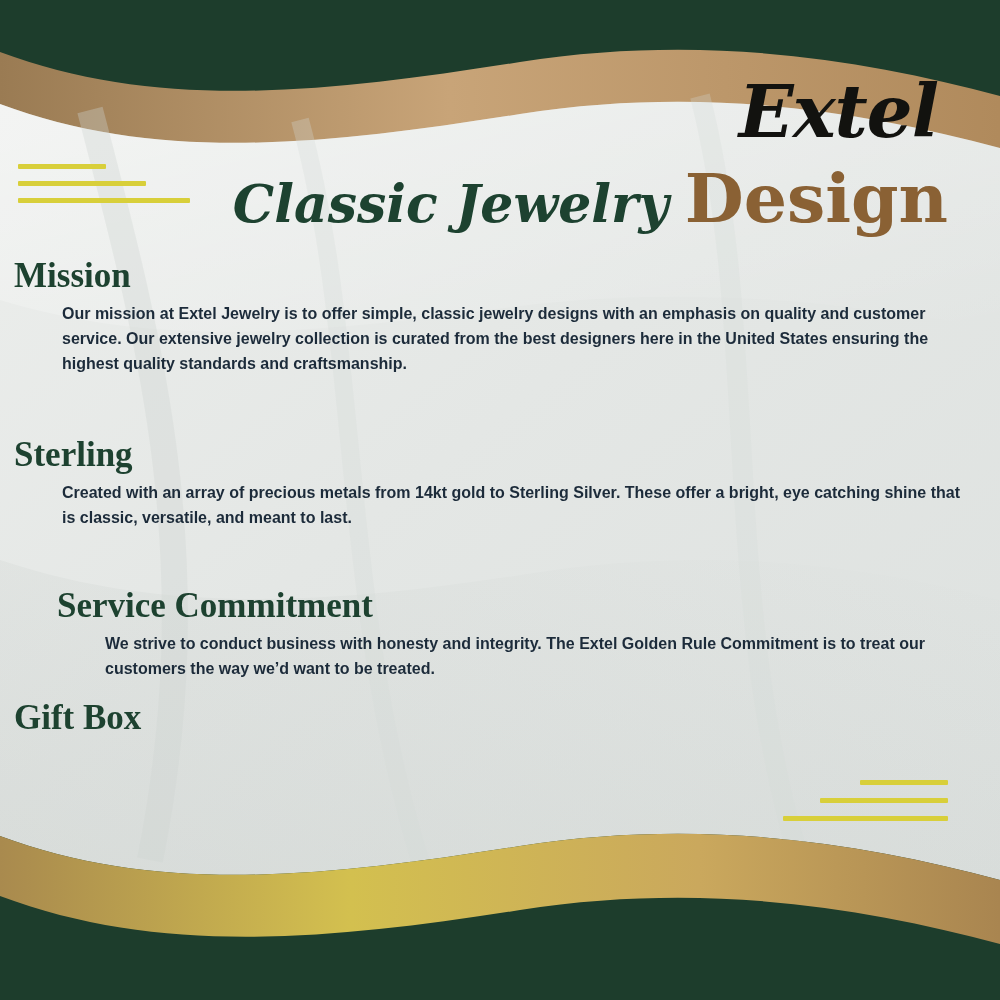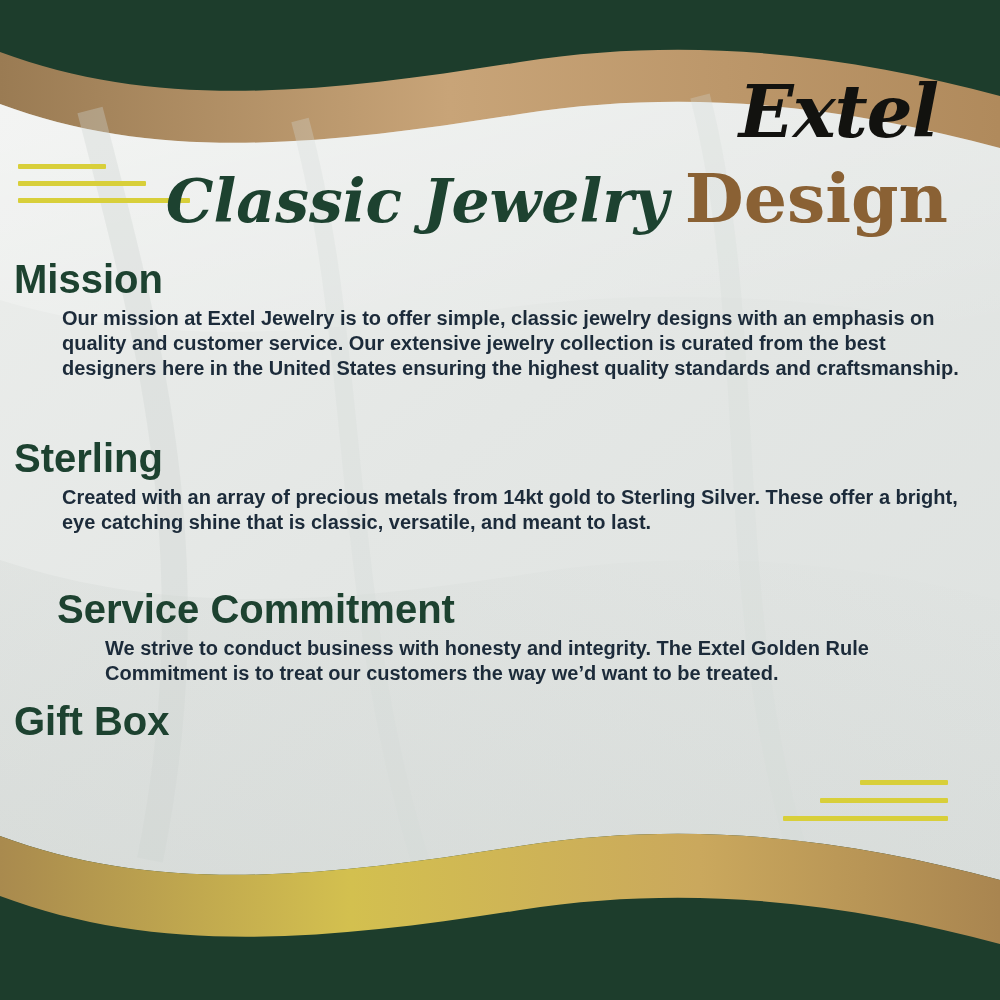--- a/index.html
+++ b/index.html
@@ -53,21 +53,21 @@
     left: 0;
     right: 52px;
     top: 158px;
     text-align: right;
     white-space: nowrap;
   }
   .title-main {
     font-family: "DejaVu Serif", serif;
     font-style: italic;
     font-weight: 700;
-    font-size: 60px;
+    font-size: 52px;
     color: #1d4230;
     letter-spacing: 0px;
   }
   .title-accent {
     font-family: "DejaVu Serif", serif;
     font-weight: 700;
     font-size: 68px;
     color: #8a6134;
     margin-left: 16px;
     margin-top: 32px;
@@ -95,31 +95,31 @@
     background: #d8cf3a;
     margin-bottom: 13px;
     border-radius: 1px;
   }
   .section {
     position: absolute;
     left: 14px;
     right: 30px;
   }
   .sec-head {
-    font-family: Liberation Sans, sans-serif;
-    font-weight: 700;
-    font-size: 40px;
+    font-family: Liberation Serif, serif;
+    font-weight: 700;
+    font-size: 35px;
     color: #1d4230;
     line-height: 1.05;
     margin: 0 0 6px 0;
   }
   .sec-body {
     font-family: "Liberation Sans", sans-serif;
     font-weight: 700;
-    font-size: 20px;
+    font-size: 16px;
     line-height: 25px;
     color: #1c2b3a;
     margin: 0 0 0 48px;
   }
   #sec-mission  { top: 258px; }
   #sec-materials{ top: 437px; }
   #sec-service  { top: 588px; margin-left: 43px; }
   #sec-gift     { top: 700px; }
   #sec-gift .sec-body { margin-top: 10px; }
   #sec-materials .sec-body,

